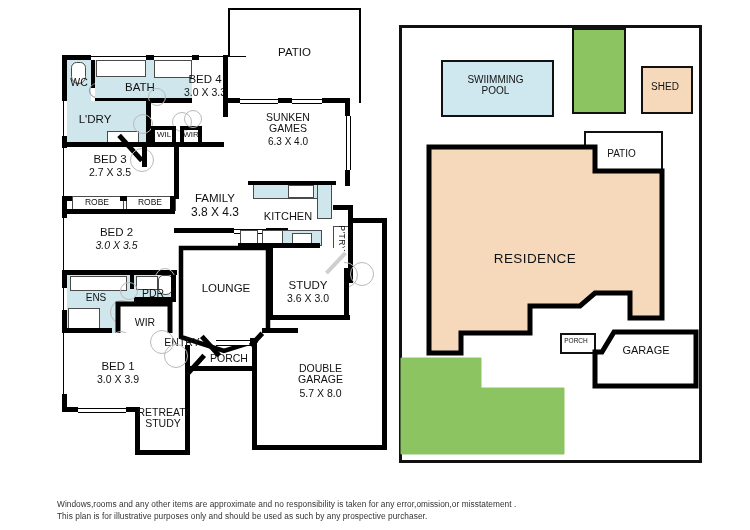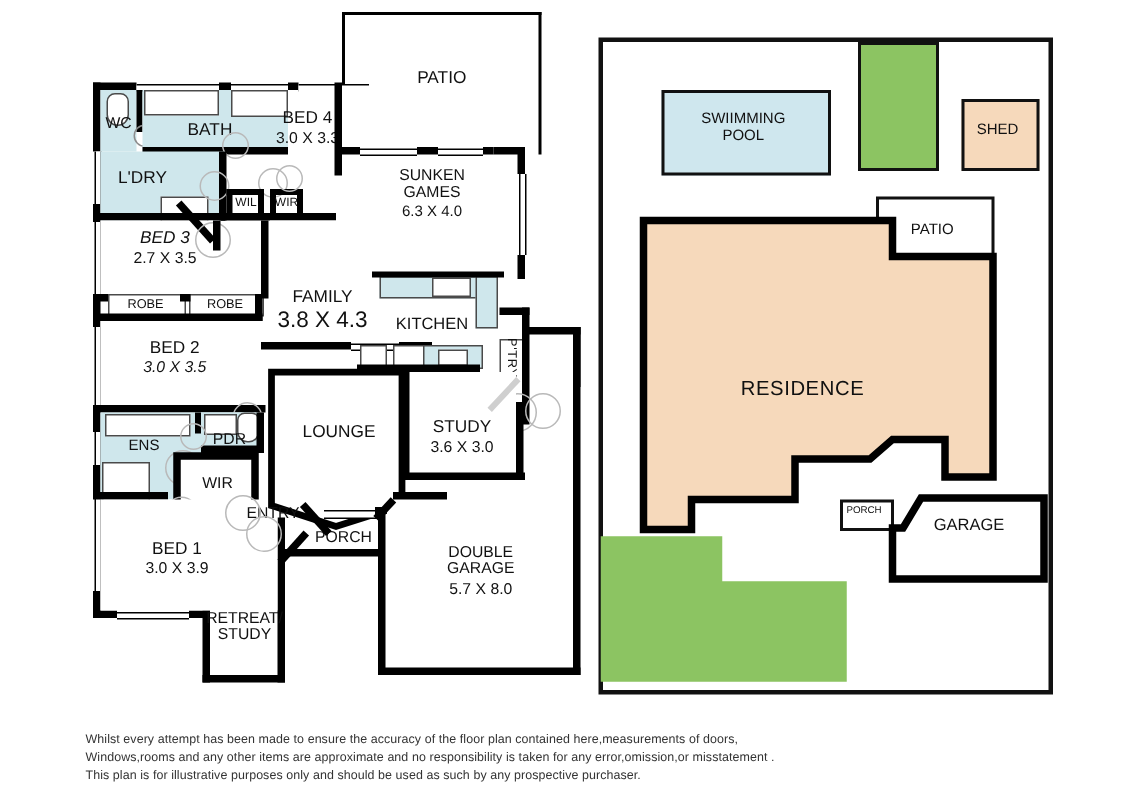--- a/index.html
+++ b/index.html
@@ -100,21 +100,21 @@
     <div class="lbl" style="left:151px;top:131px;width:26px;font-size:8px;">WIL</div>
 
     <div class="wall" style="left:180px;top:126px;width:4px;height:18px;"></div>
     <div class="wall" style="left:198px;top:126px;width:4px;height:18px;"></div>
     <div class="wall" style="left:180px;top:126px;width:22px;height:4px;"></div>
     <div class="lbl" style="left:178px;top:131px;width:26px;font-size:8px;">WIR</div>
     <div class="wall" style="left:146px;top:142px;width:78px;height:5px;"></div>
     <div class="arc" style="left:184px;top:110px;width:16px;height:16px;"></div>
 
     <div class="room" style="left:67px;top:147px;width:80px;height:52px;background:#fff;"></div>
-    <div class="lbl" style="left:64px;top:153px;width:92px;font-size:11.5px;font-style:italic;">BED 3</div>
+    <div class="lbl" style="left:64px;top:153px;width:92px;font-size:11.5px;">BED 3</div>
     <div class="lbl" style="left:64px;top:167px;width:92px;font-size:10.5px;">2.7 X 3.5</div>
     <div class="wall" style="left:128px;top:131px;width:5px;height:34px;transform:rotate(-42deg);transform-origin:50% 50%;"></div>
     <div class="arc" style="left:130px;top:148px;width:22px;height:22px;"></div>
     <div class="wall" style="left:142px;top:147px;width:5px;height:20px;"></div>
 
     <div class="wall" style="left:62px;top:196px;width:10px;height:5px;"></div>
     <div class="fixt" style="left:72px;top:196px;width:50px;height:13px;"></div>
     <div class="lbl" style="left:72px;top:198px;width:50px;font-size:8.5px;">ROBE</div>
     <div class="fixt" style="left:126px;top:196px;width:48px;height:13px;"></div>
     <div class="lbl" style="left:126px;top:198px;width:48px;font-size:8.5px;">ROBE</div>
@@ -153,21 +153,21 @@
 
     <div class="room" style="left:67px;top:333px;width:118px;height:74px;background:#fff;"></div>
     <div class="lbl" style="left:64px;top:360px;width:108px;font-size:11.5px;">BED 1</div>
     <div class="lbl" style="left:64px;top:374px;width:108px;font-size:10.5px;">3.0 X 3.9</div>
 
     <div class="lbl" style="left:128px;top:407px;width:70px;font-size:10.5px;">RETREAT/
 STUDY</div>
 
     <div class="room" style="left:180px;top:147px;width:105px;height:85px;background:#fff;"></div>
     <div class="lbl" style="left:160px;top:192px;width:110px;font-size:11.5px;">FAMILY</div>
-    <div class="lbl" style="left:160px;top:206px;width:110px;font-size:15px;">3.8 X 4.3</div>
+    <div class="lbl" style="left:160px;top:206px;width:110px;font-size:12px;">3.8 X 4.3</div>
     <div class="wall" style="left:174px;top:147px;width:5px;height:52px;"></div>
     <div class="wall" style="left:174px;top:228px;width:60px;height:5px;"></div>
     <div class="win" style="left:234px;top:229px;width:34px;height:3px;"></div>
     <div class="wall" style="left:266px;top:228px;width:22px;height:5px;"></div>
 
     <div class="room" style="left:228px;top:103px;width:118px;height:60px;background:#fff;"></div>
     <div class="lbl" style="left:228px;top:112px;width:120px;font-size:10.5px;">SUNKEN
 GAMES</div>
     <div class="lbl" style="left:228px;top:137px;width:120px;font-size:10px;">6.3 X 4.0</div>
     <div class="wall" style="left:228px;top:98px;width:12px;height:5px;"></div>
@@ -263,17 +263,16 @@
     <svg style="position:absolute;left:592px;top:320px;width:104px;height:70px;overflow:visible;">
       <polygon points="10,32 22,12 104,12 104,66 3,66 3,32" fill="#ffffff" stroke="#000000" stroke-width="5"></polygon>
     </svg>
     <div class="sLbl" style="left:600px;top:344px;width:92px;font-size:11px;">GARAGE</div>
 
     <svg style="position:absolute;left:401px;top:358px;width:165px;height:98px;overflow:visible;">
       <polygon points="0,0 80,0 80,30 163,30 163,96 0,96" fill="#8cc462" stroke="#8cc462" stroke-width="1"></polygon>
     </svg>
   </div>
 
-  <div class="disc" style="top:487px;">Whilst every attempt has been made to ensure the accuracy of the floor plan contained here,measurements of doors,</div>
   <div class="disc" style="top:511px;">This plan is for illustrative purposes only and should be used as such by any prospective purchaser.</div>
   <div class="disc" style="top:499px;">Windows,rooms and any other items are approximate and no responsibility is taken for any error,omission,or misstatement .</div>
 
 </div>
 
 </body></html>

